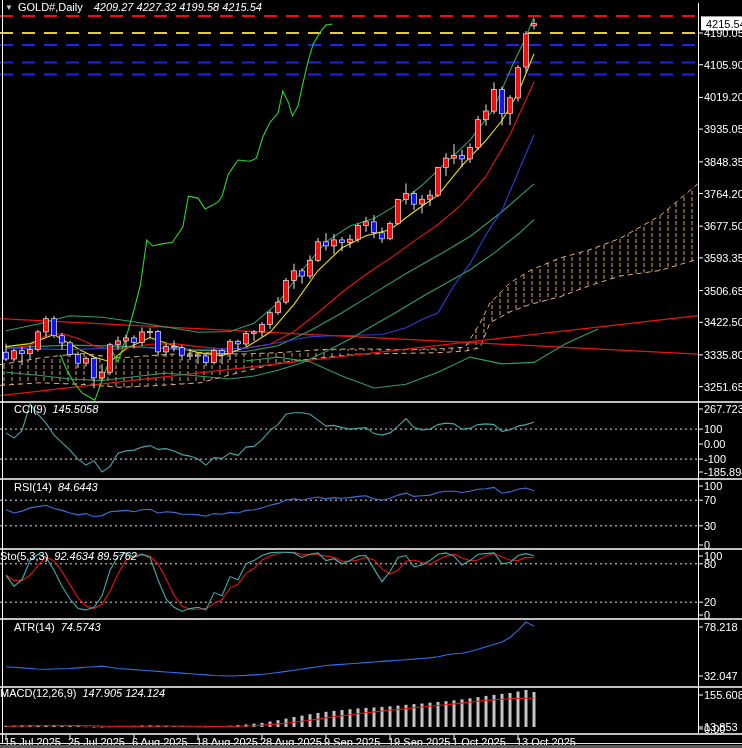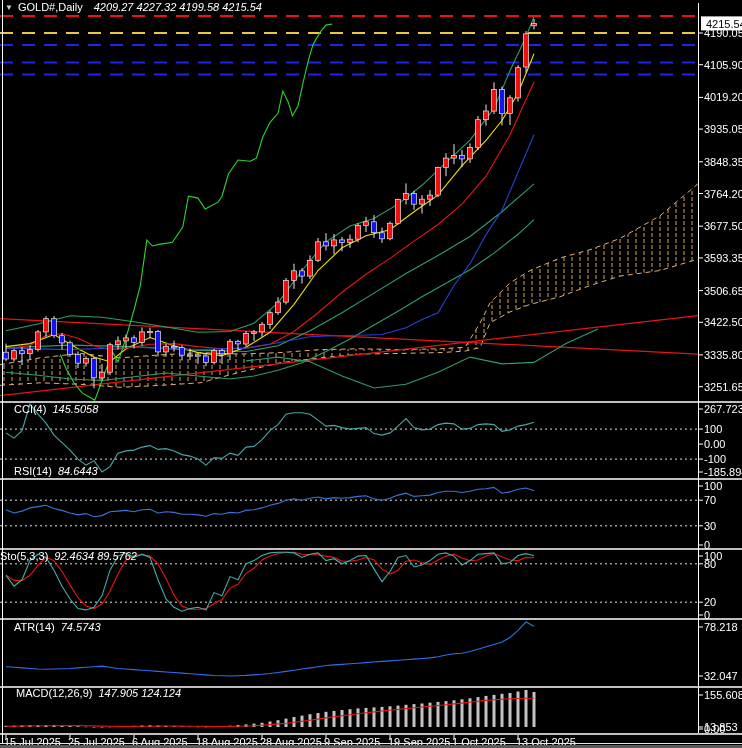--- a/index.html
+++ b/index.html
@@ -352,31 +352,31 @@
       <text x="516" y="746" fill="#ffffff" font-size="11" font-family="Liberation Sans, sans-serif">13 Oct 2025</text>
     </svg>
 
   <div class="lbl" id="title-bar">
     <span id="dd-icon">▼</span>
     <span>GOLD#,Daily</span>
     <span class="vals">4209.27 4227.32 4199.58 4215.54</span>
   </div>
 
   <div class="lbl" style="left:14px;top:403px">
-    <span>CCI(4)</span><span class="vals">145.5058</span>
-  </div>
-  <div class="lbl" style="left:14px;top:465px">
+    <span>CCI(9)</span><span class="vals">145.5058</span>
+  </div>
+  <div class="lbl" style="left:14px;top:481px">
     <span>RSI(14)</span><span class="vals">84.6443</span>
   </div>
   <div class="lbl" style="left:0;top:550px">
     <span>Sto(5,3,3)</span><span class="vals">92.4634 89.5762</span>
   </div>
   <div class="lbl" style="left:14px;top:621px">
     <span>ATR(14)</span><span class="vals">74.5743</span>
   </div>
-  <div class="lbl" style="left:16px;top:687px">
+  <div class="lbl" style="left:0;top:687px">
     <span>MACD(12,26,9)</span><span class="vals">147.905 124.124</span>
   </div>
 
   <div class="left-edge"></div>
   <div class="bottom-line"></div>
   <div class="bottom-frame"></div>
 </div>
 
 </body></html>

